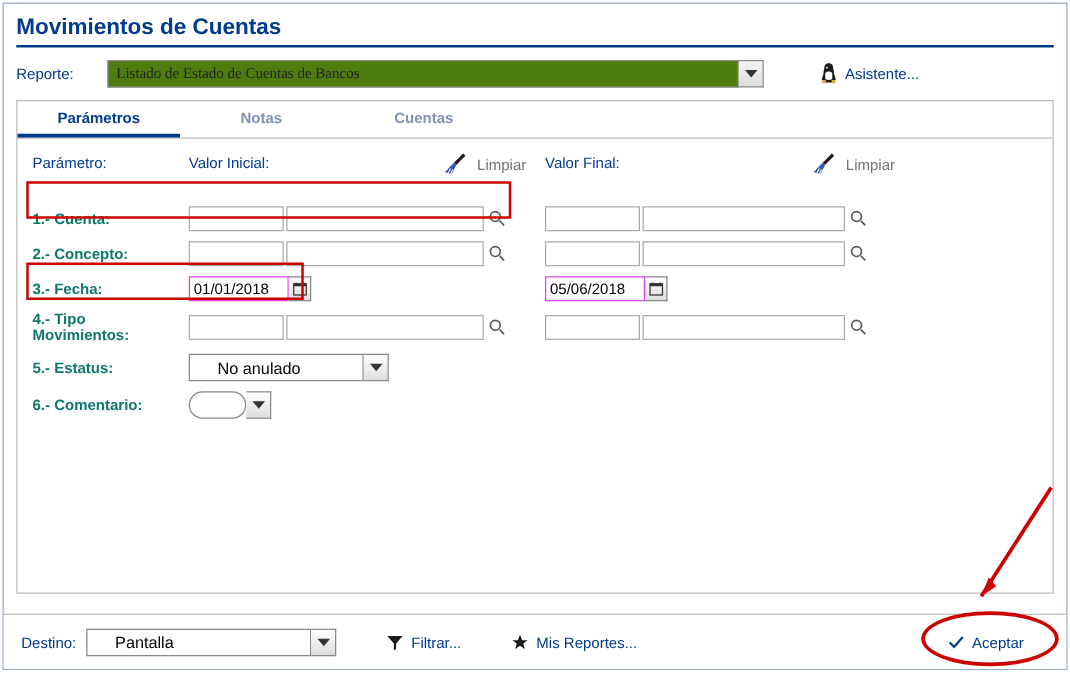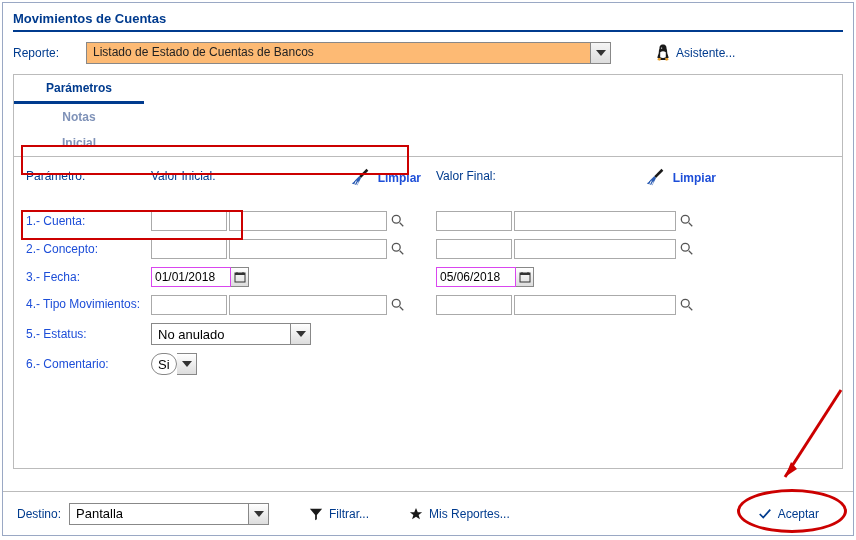--- a/index.html
+++ b/index.html
@@ -1,46 +1,46 @@
 <!DOCTYPE html>
 <html><head>
 <meta charset="utf-8">
 <style>
   * { box-sizing: border-box; margin: 0; padding: 0; }
   body { font-family: Verdana, Arial, sans-serif; font-size: 12px; background: #fff; color: #333; width: 856px; height: 540px; position: relative; }
   .window { border: 1px solid #9aa8c4; margin: 2px; padding: 8px 10px 10px 10px; height: 534px; position: relative; }
-  .window-title { color: #003b8e; font-weight: bold; font-size: 13px; padding-bottom: 4px; }
+  .window-title { color: #003b8e; font-weight: bold; font-size: 18px; padding-bottom: 4px; }
   .divider { border: none; border-top: 2px solid #003b8e; margin-bottom: 10px; }
   .report-row { display: flex; align-items: center; gap: 17px; margin-bottom: 10px; }
   .report-label { color: #003b8e; width: 56px; }
   .report-select { flex: 0 0 525px; display: flex; height: 22px; }
-  .report-select-field { flex: 1; background: #fdba74; border: 1px solid #888; padding: 2px 6px; font-size: 12px; color: #222; }
+  .report-select-field { flex: 1; background: #4d7c0f; border: 1px solid #888; padding: 2px 6px; font-size: 12px; color: #222; font-family: Liberation Serif, serif; }
   .report-select-btn { width: 20px; border: 1px solid #888; border-left: none; background: linear-gradient(#f5f5f5,#ddd); display:flex; align-items:center; justify-content:center; }
   .assistant-btn { display: flex; align-items: center; gap: 6px; color: #003b8e; margin-left: 28px; cursor: pointer; }
   .assistant-btn svg { width: 14px; height: 18px; }
   .panel { border: 1px solid #bbb; height: 395px; padding: 0; }
-  .tabs { display: flex; border-bottom: 1px solid #bbb; flex-direction: column; }
+  .tabs { display: flex; border-bottom: 1px solid #bbb; }
   .tab { padding: 6px 0; width: 130px; text-align: center; color: #7f92b8; cursor: pointer; font-weight: bold; font-size: 12px; }
   .tab.active { color: #003b8e; border-bottom: 3px solid #003b8e; }
   .panel-body { display: grid; grid-template-columns: 125px 270px 15px 280px; padding: 10px 12px 0 12px; row-gap: 8px; align-items: center; }
   .col-header { color: #003b8e; padding-bottom: 4px; }
-  .limpiar { display: flex; align-items: center; justify-content: flex-end; gap: 6px; color: #1d4ed8; cursor: pointer; font-weight: bold; }
+  .limpiar { display: flex; align-items: center; justify-content: flex-end; gap: 6px; color: #737373; cursor: pointer; }
   .limpiar svg { width: 22px; height: 22px; }
-  .param-label { color: #1d4ed8; font-size: 12px; padding-right: 6px; }
+  .param-label { color: #0f766e; font-size: 12px; padding-right: 6px; font-weight: bold; }
   .param-label.multi { line-height: 1.1; }
   .field-pair { display: flex; align-items: center; gap: 0; }
   .field-pair input[type=text] { border: 1px solid #aaa; height: 20px; padding: 1px 3px; font-size: 12px; }
   .mag { width: 16px; height: 16px; display: inline-flex; align-items:center; justify-content:center; margin-left: 3px; cursor:pointer; }
   .mag svg { width: 14px; height:14px; }
   .date-wrap { display:flex; align-items:center; }
   .date-wrap input { border:1px solid #d946ef; width:80px; height:20px; padding:1px 3px; font-size:12px; }
   .date-btn { width:18px; height:20px; border:1px solid #888; border-left:none; background:linear-gradient(#fff,#ddd); display:flex; align-items:center; justify-content:center; }
   .date-btn svg { width:12px; height:12px; }
   .sel { display:flex; }
-  .sel input { border:1px solid #888; height:22px; padding:1px 6px; font-size:13px; }
+  .sel input { border:1px solid #888; height:22px; padding:1px 22px; font-size:13px; }
   .sel-btn { width:20px; height:22px; border:1px solid #888; border-left:none; background:linear-gradient(#fff,#ddd); display:flex; align-items:center; justify-content:center;}
   .tri-down { width:0; height:0; border-left:5px solid transparent; border-right:5px solid transparent; border-top:6px solid #333; }
   .highlight-red { border: 2px solid #c00; position:absolute; pointer-events:none; }
   .bottom-bar { position:absolute; left:0; right:0; bottom:0; height:44px; border-top:1px solid #bbb; background:#fff; display:flex; align-items:center; padding:0 14px;margin-top:48px; }
   .dest-label { color:#003b8e; margin-right:8px; }
   .bb-btn { display:flex; align-items:center; gap:6px; color:#003b8e; cursor:pointer; margin-left:40px; }
   .bb-btn svg { width:14px; height:14px; }
   .accept-btn { display:flex; align-items:center; gap:6px; color:#003b8e; cursor:pointer; margin-left:auto; margin-right:20px;justify-content:space-between; }
   .accept-btn svg { width:14px; height:14px; }
   .anno-circle { position:absolute; border:3px solid #c00; border-radius:50%; width:110px; height:44px; pointer-events:none; }
@@ -70,21 +70,21 @@
           <path d="M17 19 L13 19 L14 23 L18 22 Z" fill="#e8a030"></path>
         </svg>
       <span>Asistente...</span>
     </div>
   </div>
 
   <div class="panel">
     <div class="tabs">
       <div class="tab active">Parámetros</div>
       <div class="tab">Notas</div>
-      <div class="tab">Inicial</div>
+      <div class="tab">Cuentas</div>
     </div>
 
     <div class="panel-body">
 
       <div class="col-header">Parámetro:</div>
       <div style="display:flex;justify-content:space-between;align-items:center;">
         <span class="col-header">Valor Inicial:</span>
         <span class="limpiar">
           <svg viewBox="0 0 24 24">
               <path d="M18 2 L20 4 L12 12 L10 10 Z" fill="#1a1a1a"></path>

